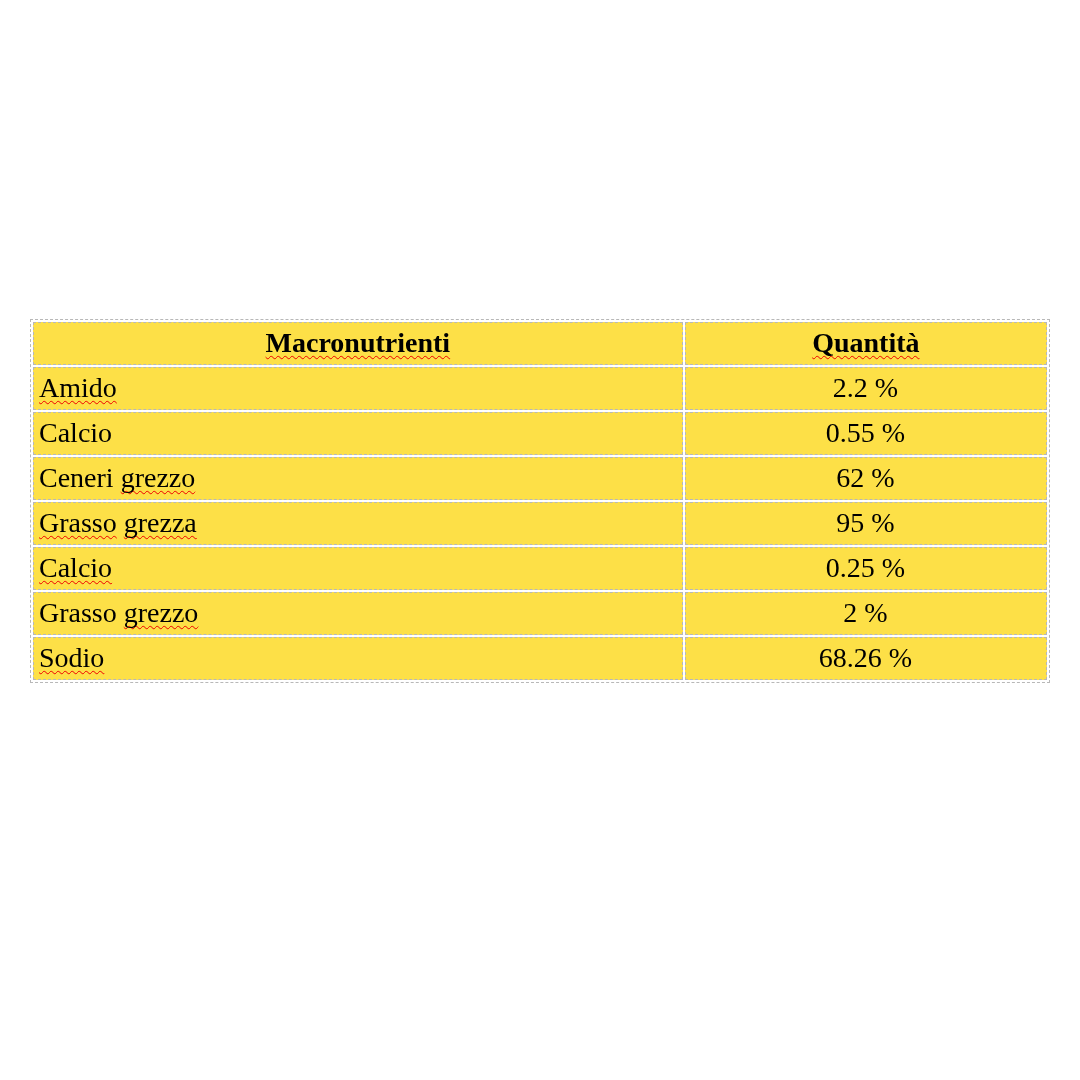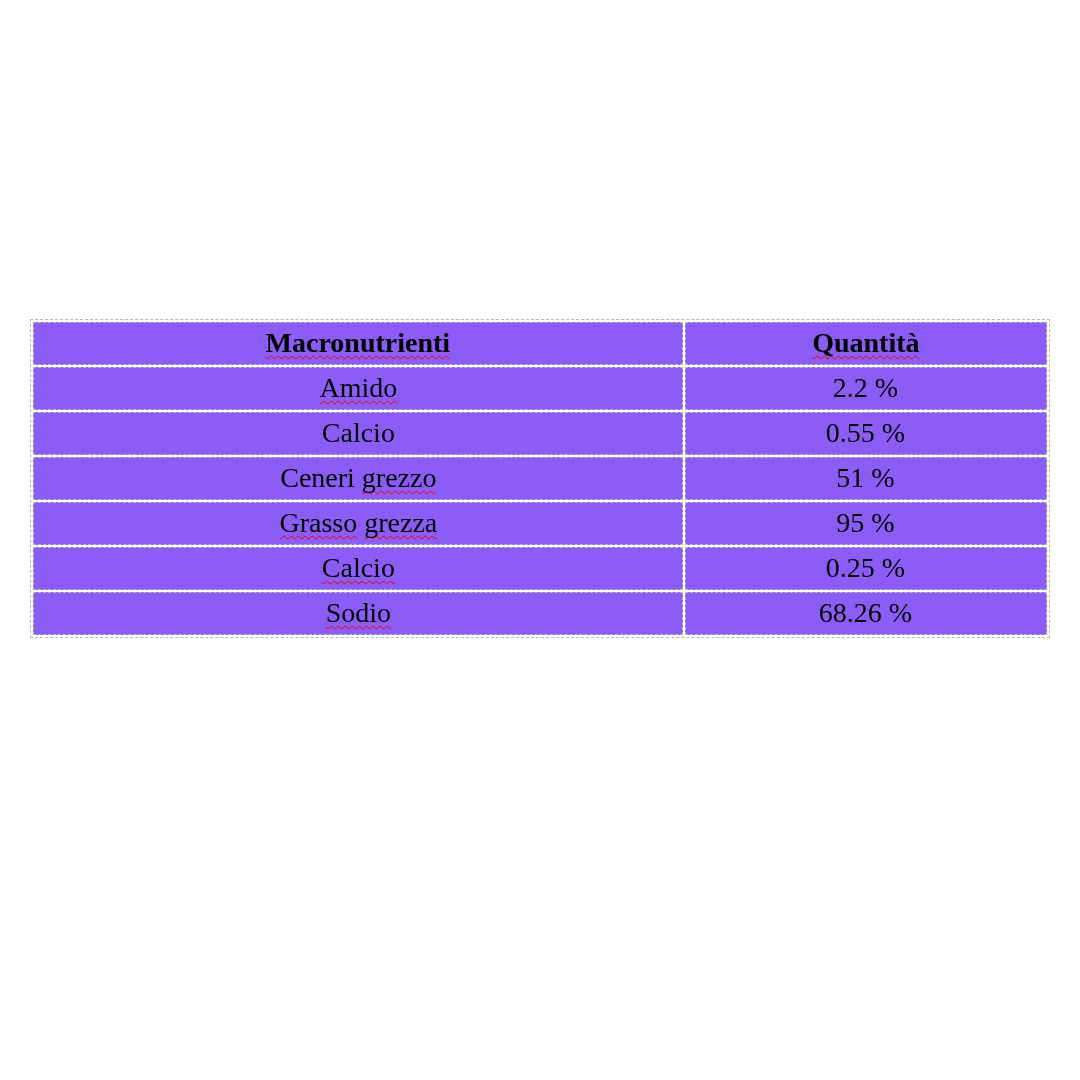--- a/index.html
+++ b/index.html
@@ -31,29 +31,29 @@
   }
   table.nutrients th,
   table.nutrients td{
     border:1px dashed var(--border-color);
     height:43px;
     font-size:28px;
     line-height:1.15;
     vertical-align:middle;
     white-space:nowrap;
     overflow:hidden;
-    background:#8b5cf6;
+    background:#fde047;
   }
   table.nutrients th{
     font-weight:bold;
     text-align:center;
     padding:0 4px;
   }
   table.nutrients td.name-cell{
-    text-align:center;
+    text-align:left;
     padding:0 4px 0 5px;
   }
   table.nutrients td.value-cell{
     text-align:center;
     padding:0 4px 0 3px;
   }
   .squiggle{
     text-decoration-line:underline;
     text-decoration-style:wavy;
     text-decoration-color:var(--squiggle);
@@ -87,33 +87,37 @@
       <td class="value-cell">2.2 %</td>
     </tr>
 
     <tr>
       <td class="name-cell"><span>Calcio</span></td>
       <td class="value-cell">0.55 %</td>
     </tr>
 
     <tr>
       <td class="name-cell"><span>Ceneri </span><span class="squiggle">grezzo</span></td>
-      <td class="value-cell">51 %</td>
+      <td class="value-cell">62 %</td>
     </tr>
 
     <tr>
       <td class="name-cell"><span class="squiggle">Grasso</span><span> </span><span class="squiggle">grezza</span></td>
       <td class="value-cell">95 %</td>
     </tr>
 
     <tr>
       <td class="name-cell"><span class="squiggle">Calcio</span></td>
       <td class="value-cell">0.25 %</td>
     </tr>
 
+    <tr>
+      <td class="name-cell"><span>Grasso </span><span class="squiggle">grezzo</span></td>
+      <td class="value-cell">2 %</td>
+    </tr>
 
 
     <tr>
       <td class="name-cell"><span class="squiggle">Sodio</span></td>
       <td class="value-cell">68.26 %</td>
     </tr>
 
   </tbody>
   </table>
 

